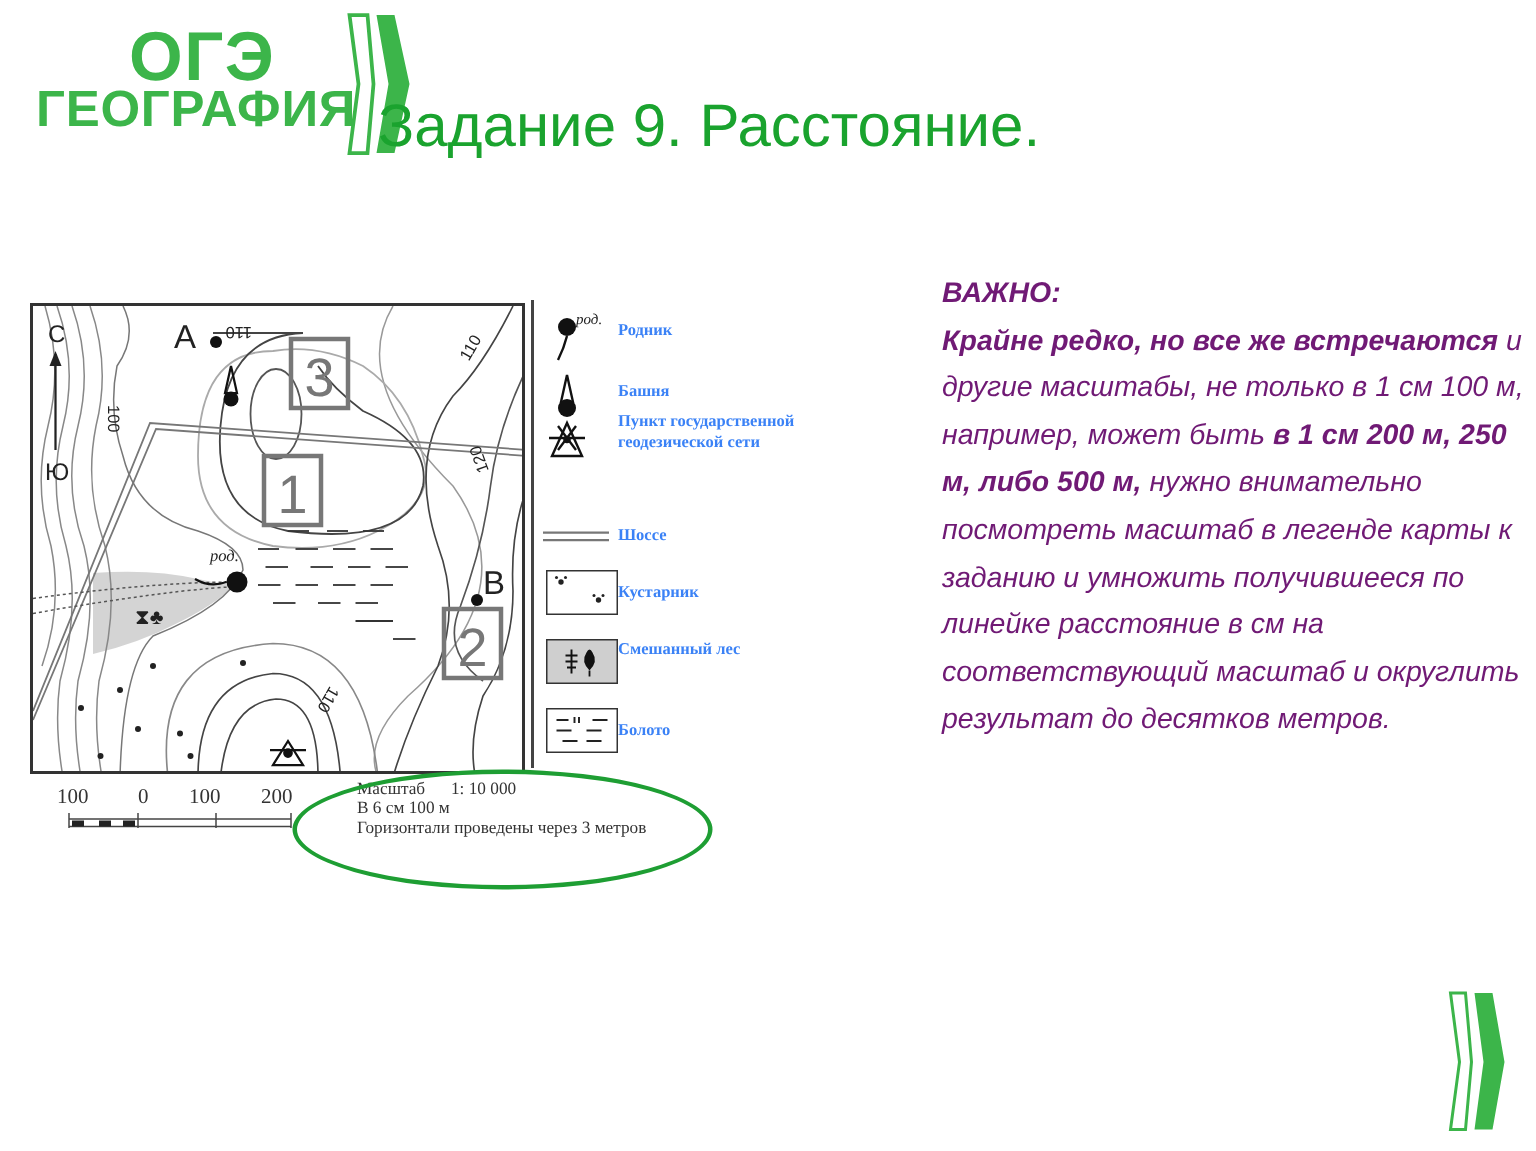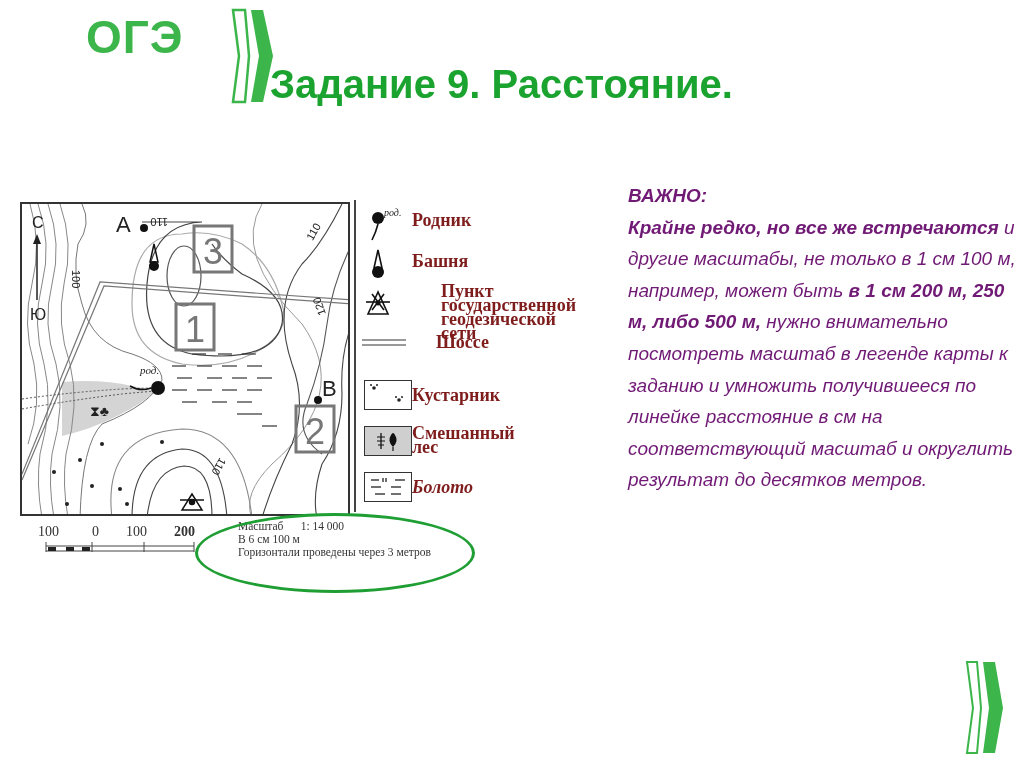--- a/index.html
+++ b/index.html
@@ -4,48 +4,49 @@
 <style>
   * { box-sizing: border-box; margin: 0; padding: 0; }
   html, body { width: 1024px; height: 767px; background: #ffffff; overflow: hidden; }
   body { position: relative; font-family: "Liberation Sans", sans-serif; color: #111; }
 
   .logo { position: absolute; left: 8px; top: 6px; width: 250px; height: 100px; margin-left: 16px; }
   .logo-oge { position: absolute; left: 62px; top: 8px; font-size: 46px; font-weight: bold; color: #3cb54a; letter-spacing: 1px; line-height: 1; }
   .logo-geo { position: absolute; left: 0px; top: 50px; font-size: 34px; font-weight: bold; color: #3cb54a; letter-spacing: 0.5px; line-height: 1; }
   .logo-chev { position: absolute; left: 205px; top: 2px; width: 50px; height: 96px; }
 
-  .title { position: absolute; left: 270px; top: 56px; width: 620px; font-size: 40px; font-weight: bold; color: #1aa32e; line-height: 56px; }
+  .title { position: absolute; left: 252px; top: 56px; width: 620px; font-size: 40px; font-weight: normal; color: #1aa32e; line-height: 56px; }
 
   .note { position: absolute; left: 628px; top: 180px; width: 400px; font-size: 19px; font-style: italic; line-height: 31.6px; color: #701a75; }
   .note b { font-weight: bold; }
 
   .map-wrap { position: absolute; left: 18px; top: 200px; width: 520px; height: 380px; }
   .map-frame { position: absolute; left: 2px; top: 2px; width: 330px; height: 314px; border: 2px solid #333; background: #fff; overflow: hidden; }
   .map-svg { position: absolute; left: 0; top: 0; }
 
   .legend { position: absolute; left: 336px; top: 0px; width: 185px; height: 312px; border-left: 2px solid #444; }
   .leg-item { position: absolute; left: 0; display: flex; align-items: flex-start; }
   .leg-sym { width: 56px; height: 30px; position: relative; flex: none; }
-  .leg-label { font-family: "Liberation Serif", serif; font-weight: bold; font-size: 18px; color: #7f1d1d; line-height: 14px; }
+  .leg-label { font-family: "Liberation Serif", serif; font-weight: bold; font-size: 11px; color: #3b82f6; line-height: 14px; }
   .leg-box { position: absolute; left: 8px; top: 0; width: 48px; height: 30px; border: 1.5px solid #333; background: #fff; }
 
   .scale { position: absolute; left: 22px; top: 524px; width: 190px; height: 40px; font-family: "Liberation Serif", serif; font-size: 14px; color: #333; }
   .scale-lbl { position: absolute; top: 0; }
 
   .scale-text { position: absolute; left: 238px; top: 520px; font-family: "Liberation Serif", serif; font-size: 11.5px; color: #333; line-height: 13px; }
   .oval { position: absolute; left: 195px; top: 513px; width: 280px; height: 80px; border: 3px solid #1e9e33; border-radius: 50%; }
 
   .corner-chev { position: absolute; left: 965px; top: 660px; width: 40px; height: 95px; }
 </style>
 </head>
 <body>
 
 <div class="logo">
   <div class="logo-oge">ОГЭ</div>
+  <div class="logo-geo">ГЕОГРАФИЯ</div>
   <svg class="logo-chev" viewBox="0 0 50 96">
     <path d="M4 2 L16 2 L20 48 L16 94 L4 94 L10 48 Z" fill="#fff" stroke="#3cb54a" stroke-width="2.5"></path>
     <path d="M22 2 L34 2 L44 48 L34 94 L22 94 L30 48 Z" fill="#3cb54a"></path>
   </svg>
 </div>
 
 <div class="title">
   <div>Задание 9. Расстояние.</div>
 </div>
 
@@ -193,35 +194,35 @@
     </div>
     <div class="leg-item" style="top:46px;">
       <div class="leg-sym">
         <svg width="56" height="36" viewBox="0 0 56 36">
           <path d="M22 4 L18 22 L26 22 Z" fill="none" stroke="#111" stroke-width="1.6"></path>
           <circle cx="22" cy="26" r="6" fill="#111"></circle>
         </svg>
       </div>
       <span class="leg-label" style="padding-top:8px;">Башня</span>
     </div>
-    <div class="leg-item" style="top:84px;gap:29px;">
+    <div class="leg-item" style="top:74px;">
       <div class="leg-sym">
         <svg width="56" height="40" viewBox="0 0 56 40">
           <g stroke="#111" stroke-width="1.6" fill="none">
             <path d="M22 8 L12 30 L32 30 Z"></path>
             <line x1="10" y1="18" x2="34" y2="18"></line>
             <line x1="16" y1="10" x2="28" y2="26"></line>
             <line x1="28" y1="10" x2="16" y2="26"></line>
           </g>
           <circle cx="22" cy="19" r="2.5" fill="#111"></circle>
         </svg>
       </div>
       <span class="leg-label" style="width:120px;">Пункт государственной геодезической сети</span>
     </div>
-    <div class="leg-item" style="top:133px;gap:24px;">
+    <div class="leg-item" style="top:148px;">
       <div class="leg-sym">
         <svg width="56" height="20" viewBox="0 0 56 20">
           <line x1="6" y1="7" x2="50" y2="7" stroke="#777" stroke-width="1.5"></line>
           <line x1="6" y1="12" x2="50" y2="12" stroke="#777" stroke-width="1.5"></line>
         </svg>
       </div>
       <span class="leg-label" style="padding-top:2px;">Шоссе</span>
     </div>
     <div class="leg-item" style="top:180px;">
       <div class="leg-sym">
@@ -261,45 +262,45 @@
                 <line x1="21" y1="5" x2="21" y2="9"></line>
                 <line x1="30" y1="7" x2="40" y2="7"></line>
               <line x1="6" y1="14" x2="16" y2="14"></line>
                 <line x1="26" y1="14" x2="36" y2="14"></line>
               <line x1="10" y1="21" x2="20" y2="21"></line>
                 <line x1="26" y1="21" x2="36" y2="21"></line>
             </g>
           </svg>
         </div>
       </div>
-      <span class="leg-label" style="padding-top:8px;font-style:italic;">Болото</span>
+      <span class="leg-label" style="padding-top:8px;">Болото</span>
     </div>
   </div>
 </div>
 
 <div class="scale">
   <span class="scale-lbl" style="left:16px;">100</span>
   <span class="scale-lbl" style="left:70px;">0</span>
   <span class="scale-lbl" style="left:104px;">100</span>
-  <span class="scale-lbl" style="left:152px;font-weight:bold;">200</span>
+  <span class="scale-lbl" style="left:152px;">200</span>
   <svg style="position:absolute;left:12px;top:16px;" width="170" height="16" viewBox="0 0 170 16">
     <line x1="12" y1="6" x2="160" y2="6" stroke="#444" stroke-width="1"></line>
     <line x1="12" y1="11" x2="160" y2="11" stroke="#444" stroke-width="1"></line>
     <line x1="12" y1="2" x2="12" y2="12" stroke="#444"></line>
     <line x1="58" y1="2" x2="58" y2="12" stroke="#444"></line>
     <line x1="110" y1="2" x2="110" y2="12" stroke="#444"></line>
     <line x1="160" y1="2" x2="160" y2="12" stroke="#444"></line>
     <rect x="14" y="7" width="8" height="4" fill="#222"></rect>
     <rect x="32" y="7" width="8" height="4" fill="#222"></rect>
     <rect x="48" y="7" width="8" height="4" fill="#222"></rect>
   </svg>
 </div>
 
 <div class="scale-text">
-  <div style="white-space:pre;">Масштаб      1: 14 000</div>
+  <div style="white-space:pre;">Масштаб      1: 10 000</div>
   <div>В 6 см 100 м</div>
   <div>Горизонтали проведены через 3 метров</div>
 </div>
 <div class="oval"></div>
 
 <svg class="corner-chev" viewBox="0 0 40 95">
   <path d="M2 2 L12 2 L16 48 L12 93 L2 93 L8 48 Z" fill="#fff" stroke="#3cb54a" stroke-width="2"></path>
   <path d="M18 2 L30 2 L38 48 L30 93 L18 93 L24 48 Z" fill="#3cb54a"></path>
 </svg>
 

